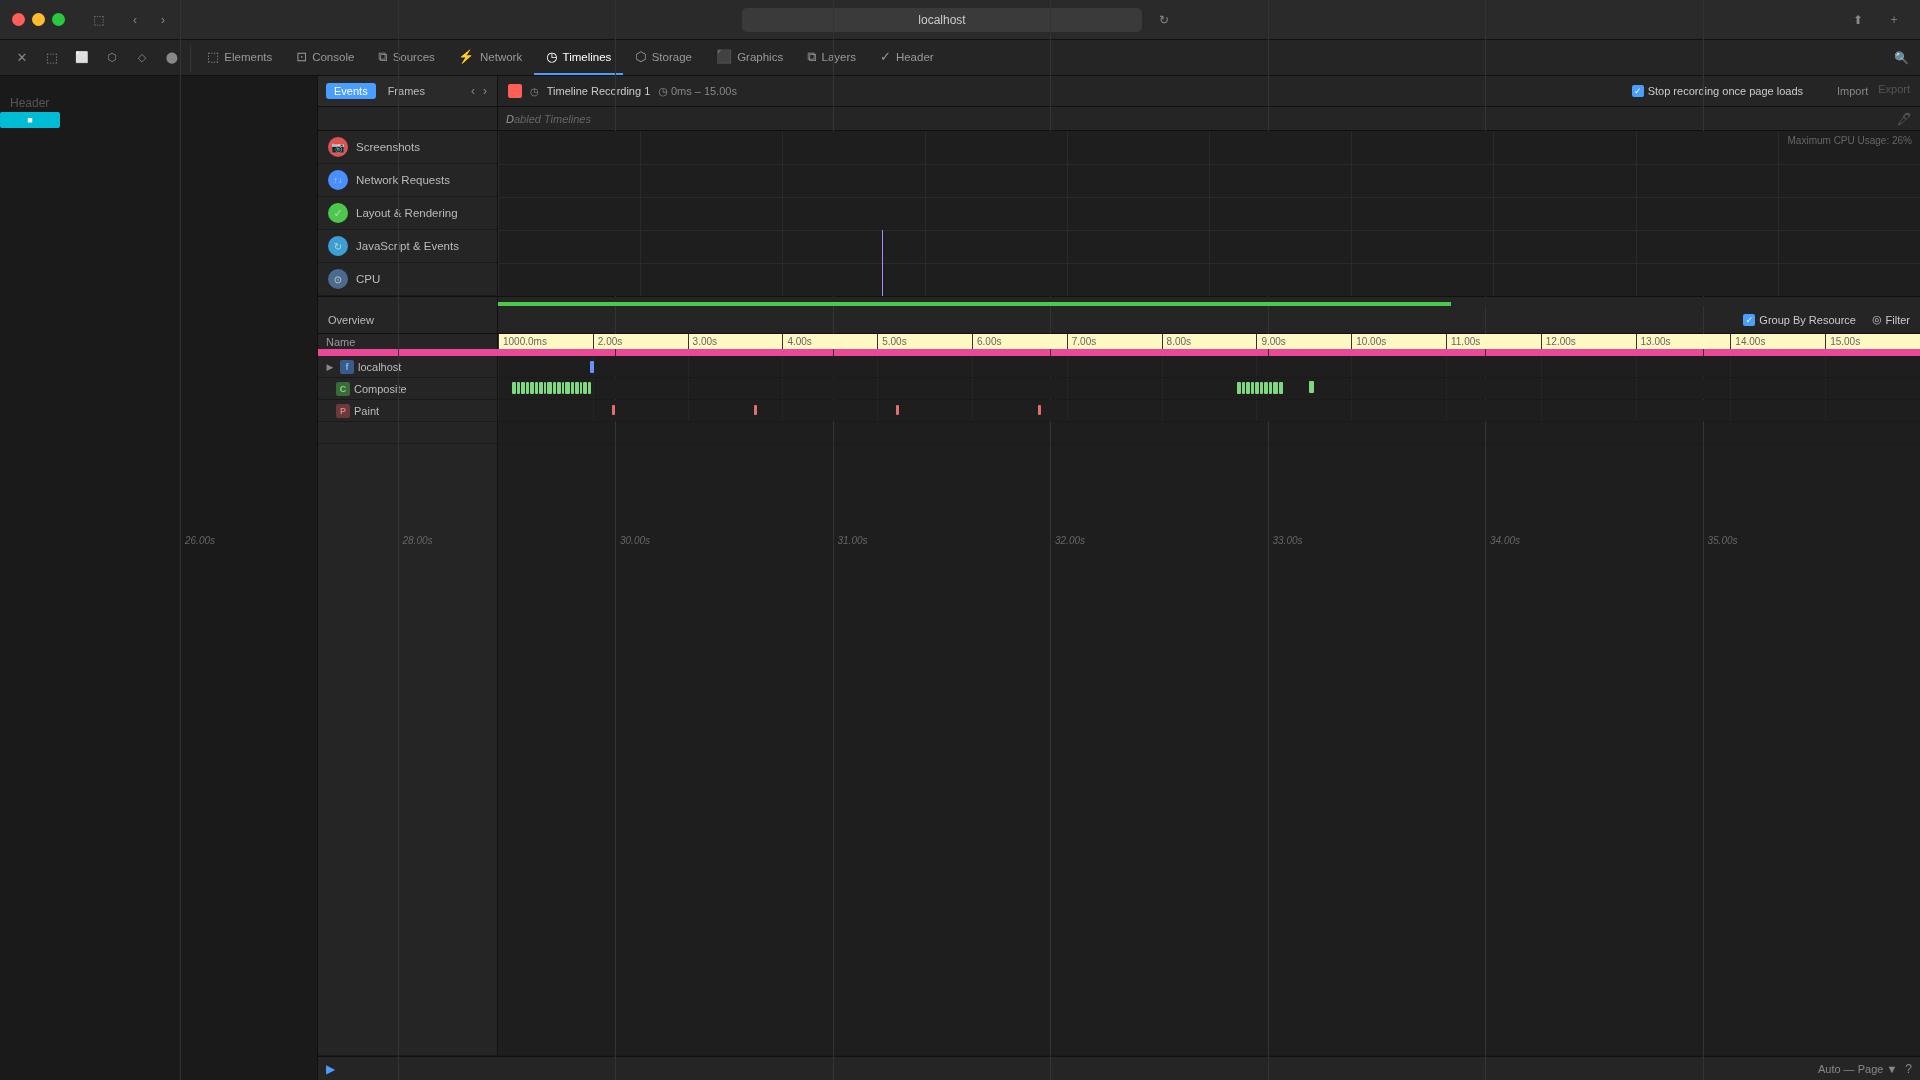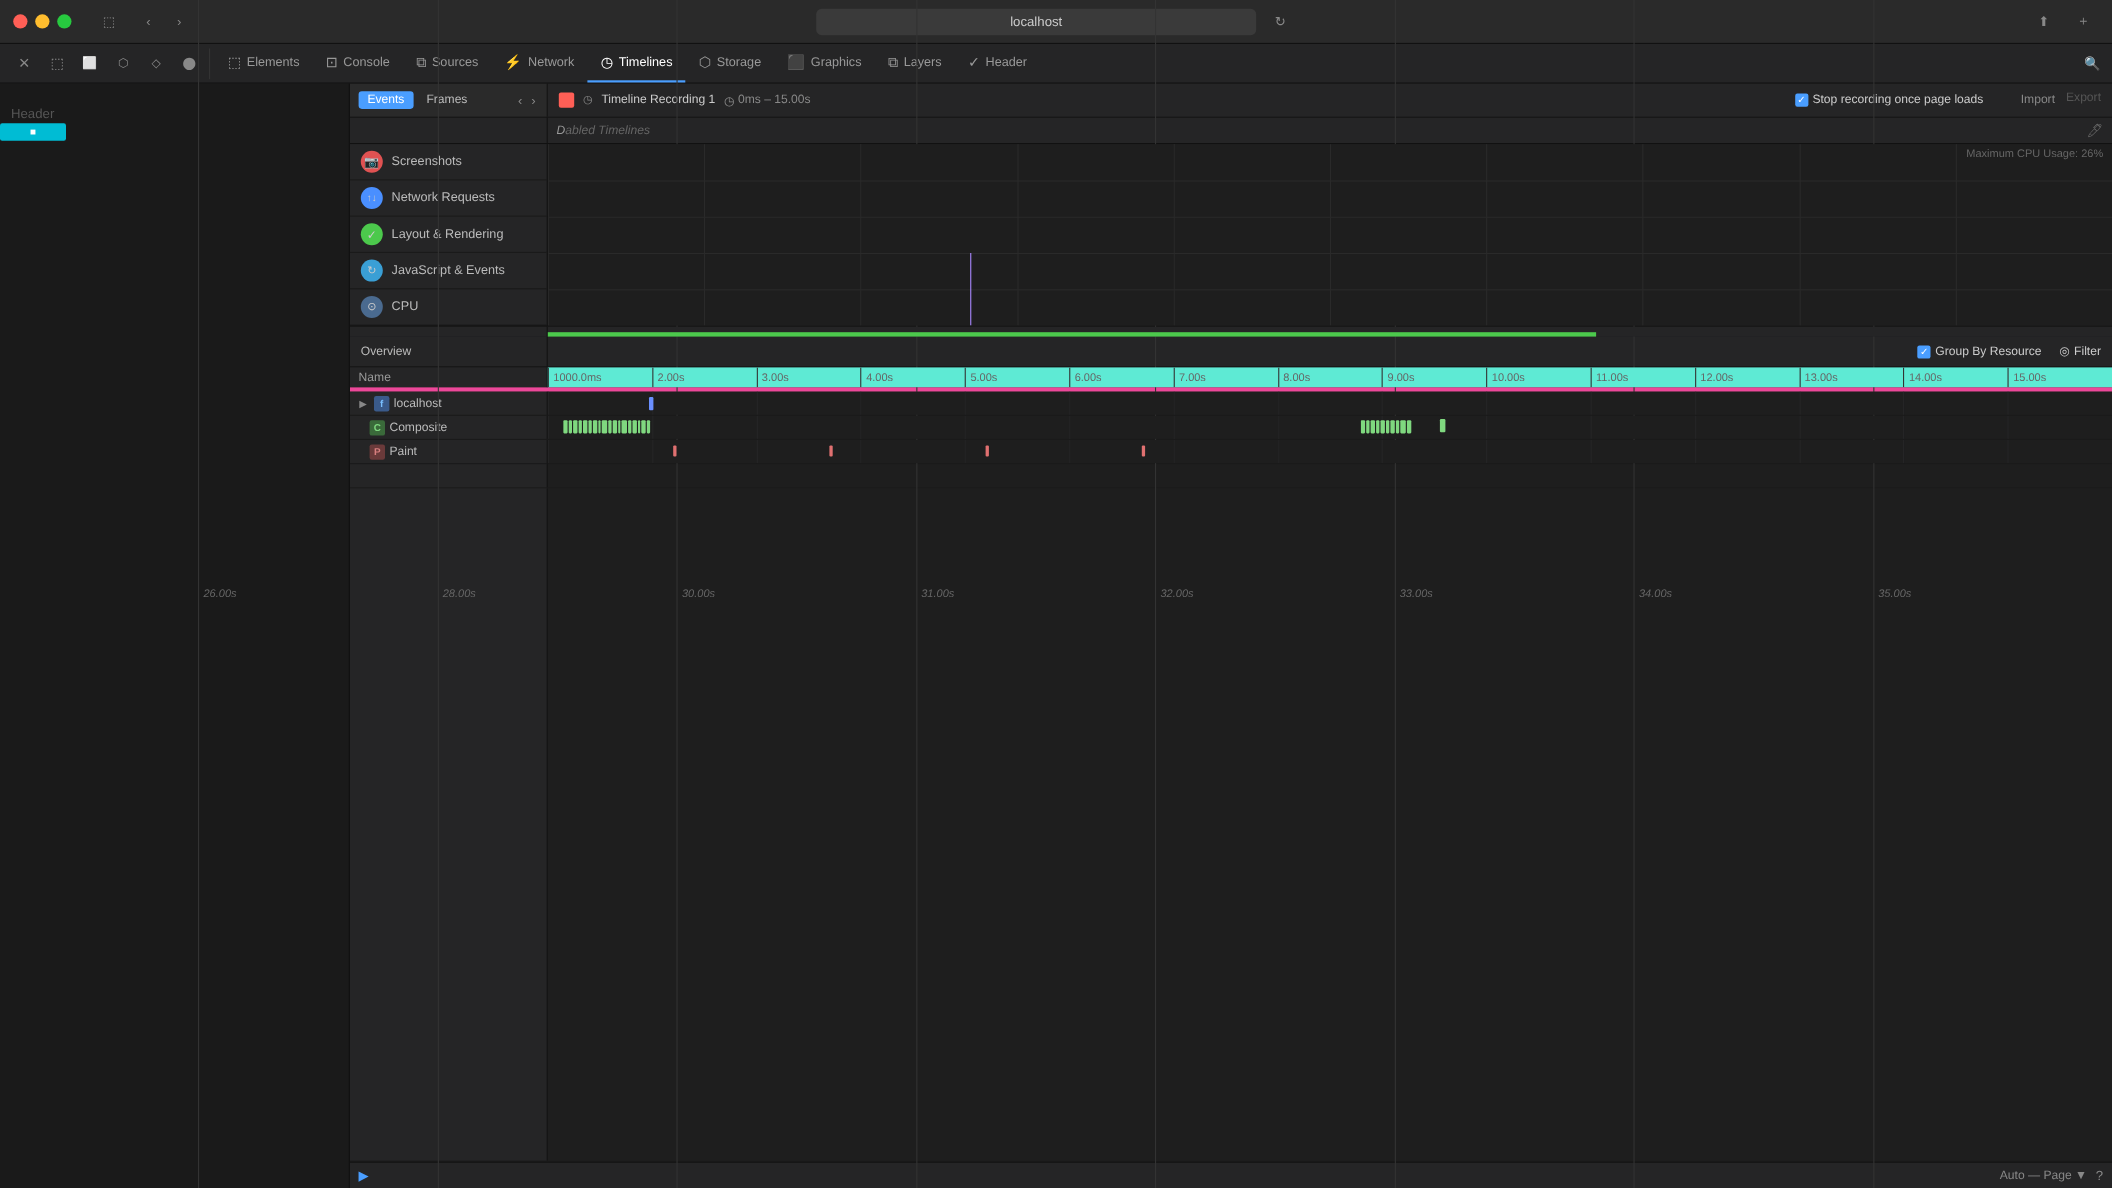--- a/index.html
+++ b/index.html
@@ -717,27 +717,27 @@
           <span>Group By Resource</span>
         </div>
         <div style="width:16px;"></div>
         <div class="filter-btn">
           <span>◎</span>
           <span>Filter</span>
         </div>
       </div>
     </div>
 
-    <div style="display:flex;flex-shrink:0;height:22px;border-bottom:4px solid #ec4899;">
+    <div style="display:flex;flex-shrink:0;height:22px;border-bottom:7px solid #ec4899;">
       <div style="width:180px;background:#252526;border-right:1px solid #111;">
         <div style="height:100%;display:flex;align-items:center;padding:0 8px;">
           <span style="font-size:11px;color:#999;">Name</span>
         </div>
       </div>
-      <div style="flex:1;background:#5eead4;position:relative;overflow:hidden;">
+      <div style="flex:1;background:#fef9c3;position:relative;overflow:hidden;">
         <div style="position:absolute;top:0;left:0;right:0;bottom:0;display:flex;">
           <div class="detail-tick">1000.0ms</div>
           <div class="detail-tick">2.00s</div>
           <div class="detail-tick">3.00s</div>
           <div class="detail-tick">4.00s</div>
           <div class="detail-tick">5.00s</div>
           <div class="detail-tick">6.00s</div>
           <div class="detail-tick">7.00s</div>
           <div class="detail-tick">8.00s</div>
           <div class="detail-tick">9.00s</div>

